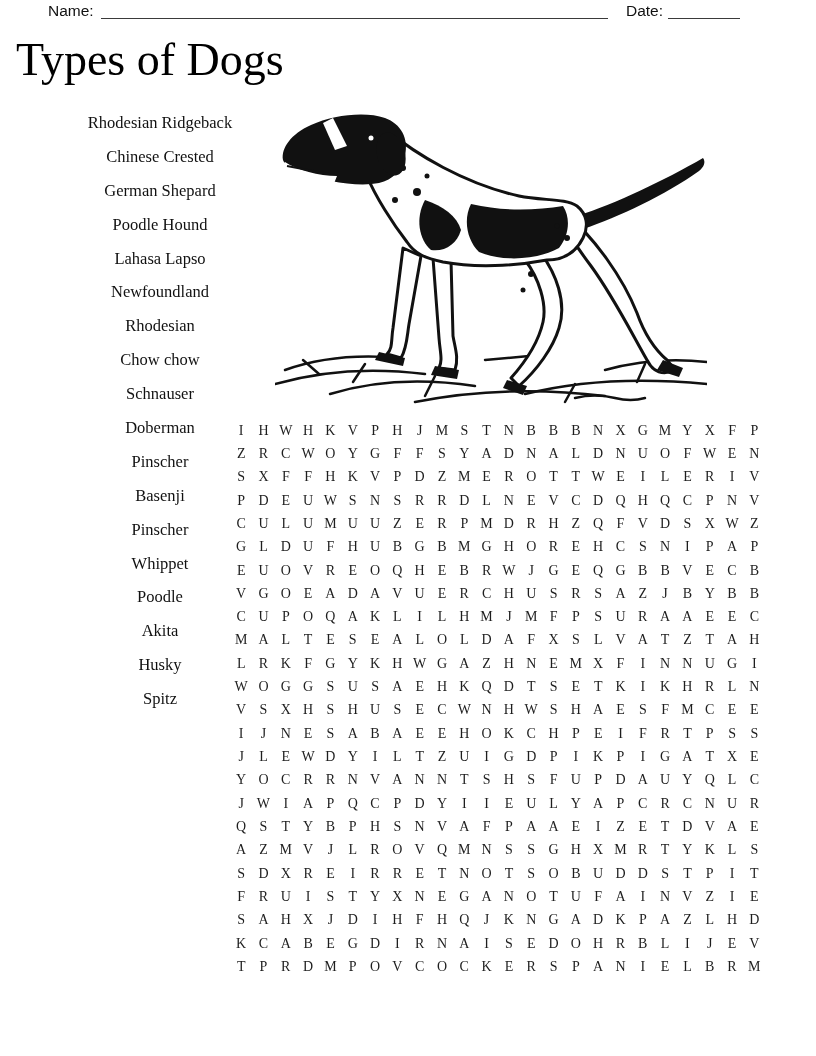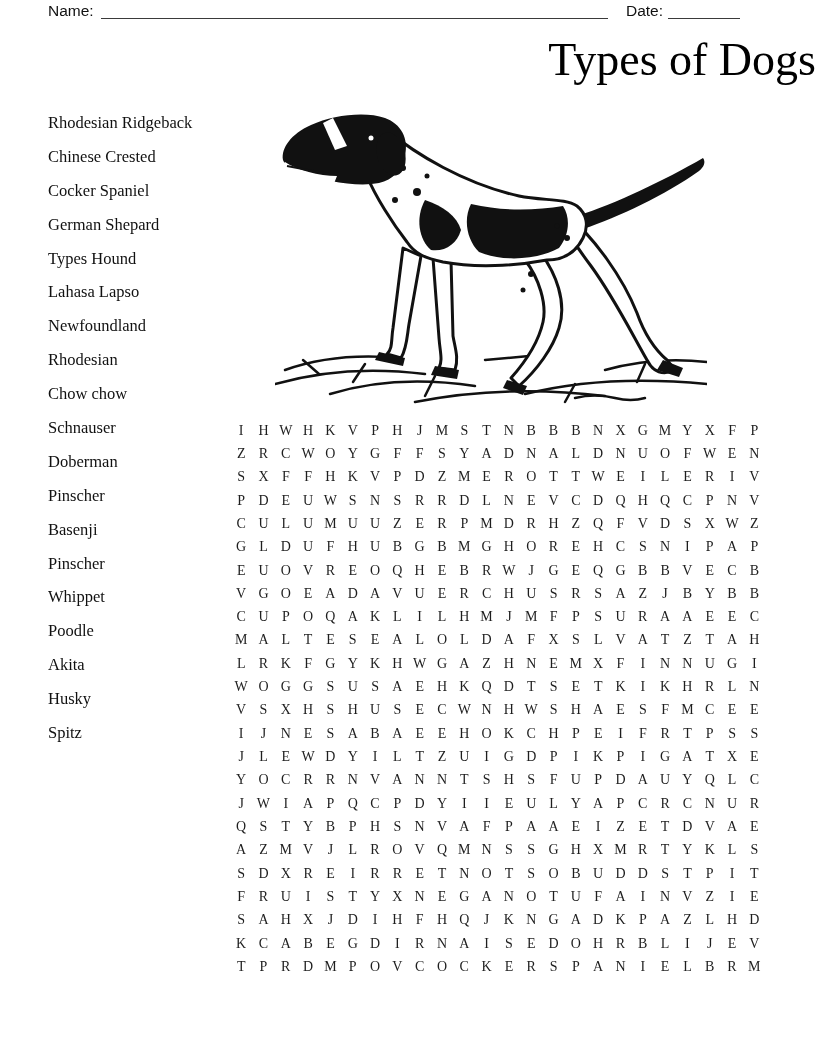--- a/index.html
+++ b/index.html
@@ -10,24 +10,24 @@
   .hlabel {
     position:absolute; top:2px; font-family:"Liberation Sans", sans-serif;
     font-size:15.5px; color:#111;
   }
   .name-label { left:48px; }
   .date-label { left:626px; }
   .blank-line { position:absolute; top:0; height:18px; border-bottom:1.6px solid #3a3a3a; }
   .name-line { left:101px; width:507px; }
   .date-line { left:668px; width:72px; }
   .title {
-    position:absolute; left:0; right:0; top:33px; margin:0; text-align:right;
+    position:absolute; left:0; right:0; top:33px; margin:0; text-align:left;
     font-family:"Liberation Serif", serif; font-weight:400; font-size:46px; color:#000;padding-left:16px;
   }
-  .words { position:absolute; left:48px; top:113px; width:200px; }
+  .words { position:absolute; left:60px; top:113px; width:200px;text-align:center; }
   .word { height:18px; margin-bottom:15.9px; font-size:16.5px; color:#111; white-space:nowrap; }
   .grid {
     position:absolute; left:230px; top:419px;
     display:grid; grid-template-columns:repeat(24, 22.32px); grid-auto-rows:23.32px;
   }
   .cell {
     display:flex; align-items:center; justify-content:center;
     font-size:14px; color:#1e1e1e; font-family:"Liberation Serif", serif;
   }
   .dog { position:absolute; left:275px; top:108px; }
@@ -97,23 +97,22 @@
       <circle cx="292" cy="130" r="3"></circle>
       <circle cx="282" cy="118" r="2.5"></circle>
       <circle cx="256" cy="166" r="3"></circle>
       <circle cx="248" cy="182" r="2.5"></circle>
     </g>
   </svg>
 
   <div class="words">
       <div class="word">Rhodesian Ridgeback</div>
       <div class="word">Chinese Crested</div>
-      <div class="word">Cocker Spaniel</div>
       <div class="word">German Shepard</div>
-      <div class="word">Types Hound</div>
+      <div class="word">Poodle Hound</div>
       <div class="word">Lahasa Lapso</div>
       <div class="word">Newfoundland</div>
       <div class="word">Rhodesian</div>
       <div class="word">Chow chow</div>
       <div class="word">Schnauser</div>
       <div class="word">Doberman</div>
       <div class="word">Pinscher</div>
       <div class="word">Basenji</div>
       <div class="word">Pinscher</div>
       <div class="word">Whippet</div>

